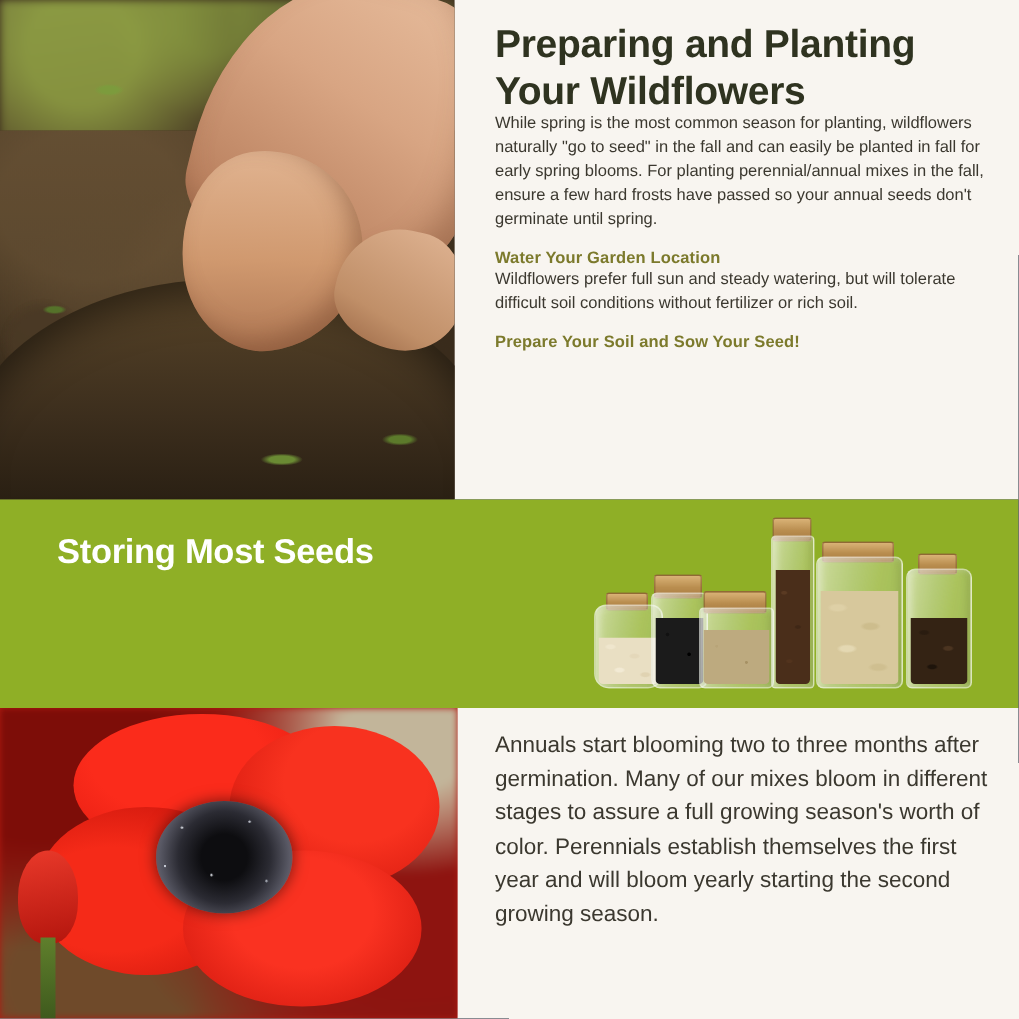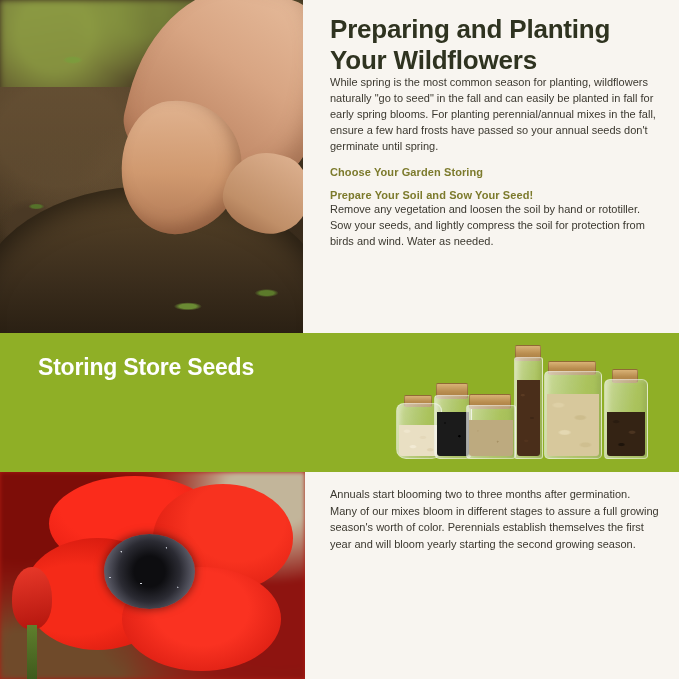--- a/index.html
+++ b/index.html
@@ -197,21 +197,21 @@
   }
   .photo-poppy .stem{
     position:absolute;left:9%;bottom:0;width:3%;height:26%;
     background:linear-gradient(180deg,#5f7f2c,#3f5a1d);
   }
   .text3{position:absolute;left:330px;top:0;width:330px;}
   h2.heading3{
     font-size:26px;line-height:1.18;font-weight:700;color:#2F3320;
     margin:8px 0 0 0;letter-spacing:-.2px;
   }
-  .body3{font-size:11px;line-height:1.5;color:#3B382F;margin:14px 0 0 0;}
+  .body3{font-size:15px;line-height:1.5;color:#3B382F;margin:14px 0 0 0;}
 </style>
 </head>
 <body>
 
 <div class="page">
 
   <div class="sec1">
 
     <div class="photo-soil">
       <div class="sky"></div>
@@ -222,29 +222,29 @@
       <div class="arm"></div>
       <div class="hand"></div>
       <div class="hand2"></div>
     </div>
 
     <div class="text1">
       <h1 class="heading">Preparing and Planting Your Wildflowers</h1>
 
       <p class="body">While spring is the most common season for planting, wildflowers naturally "go to seed" in the fall and can easily be planted in fall for early spring blooms. For planting perennial/annual mixes in the fall, ensure a few hard frosts have passed so your annual seeds don't germinate until spring.</p>
 
-      <p class="sub">Choose Your Garden Storing</p>
+      <p class="sub">Water Your Garden Location</p>
+      <p class="body">Wildflowers prefer full sun and steady watering, but will tolerate difficult soil conditions without fertilizer or rich soil.</p>
 
       <p class="sub">Prepare Your Soil and Sow Your Seed!</p>
-      <p class="body">Remove any vegetation and loosen the soil by hand or rototiller. Sow your seeds, and lightly compress the soil for protection from birds and wind. Water as needed.</p>
     </div>
   </div>
 
   <div class="sec2">
-    <h2 class="heading-green">Storing Store Seeds</h2>
+    <h2 class="heading-green">Storing Most Seeds</h2>
 
     <div class="jars">
 
       <div class="jar" style="left:4px;width:44px;height:58px;">
         <div class="cork" style="bottom:52px;width:26px;height:10px;"></div>
         <div class="glass" style="height:54px;border-radius:8px 8px 10px 10px;">
           <div class="fill f-white" style="height:31px;"></div>
         </div>
       </div>
 

